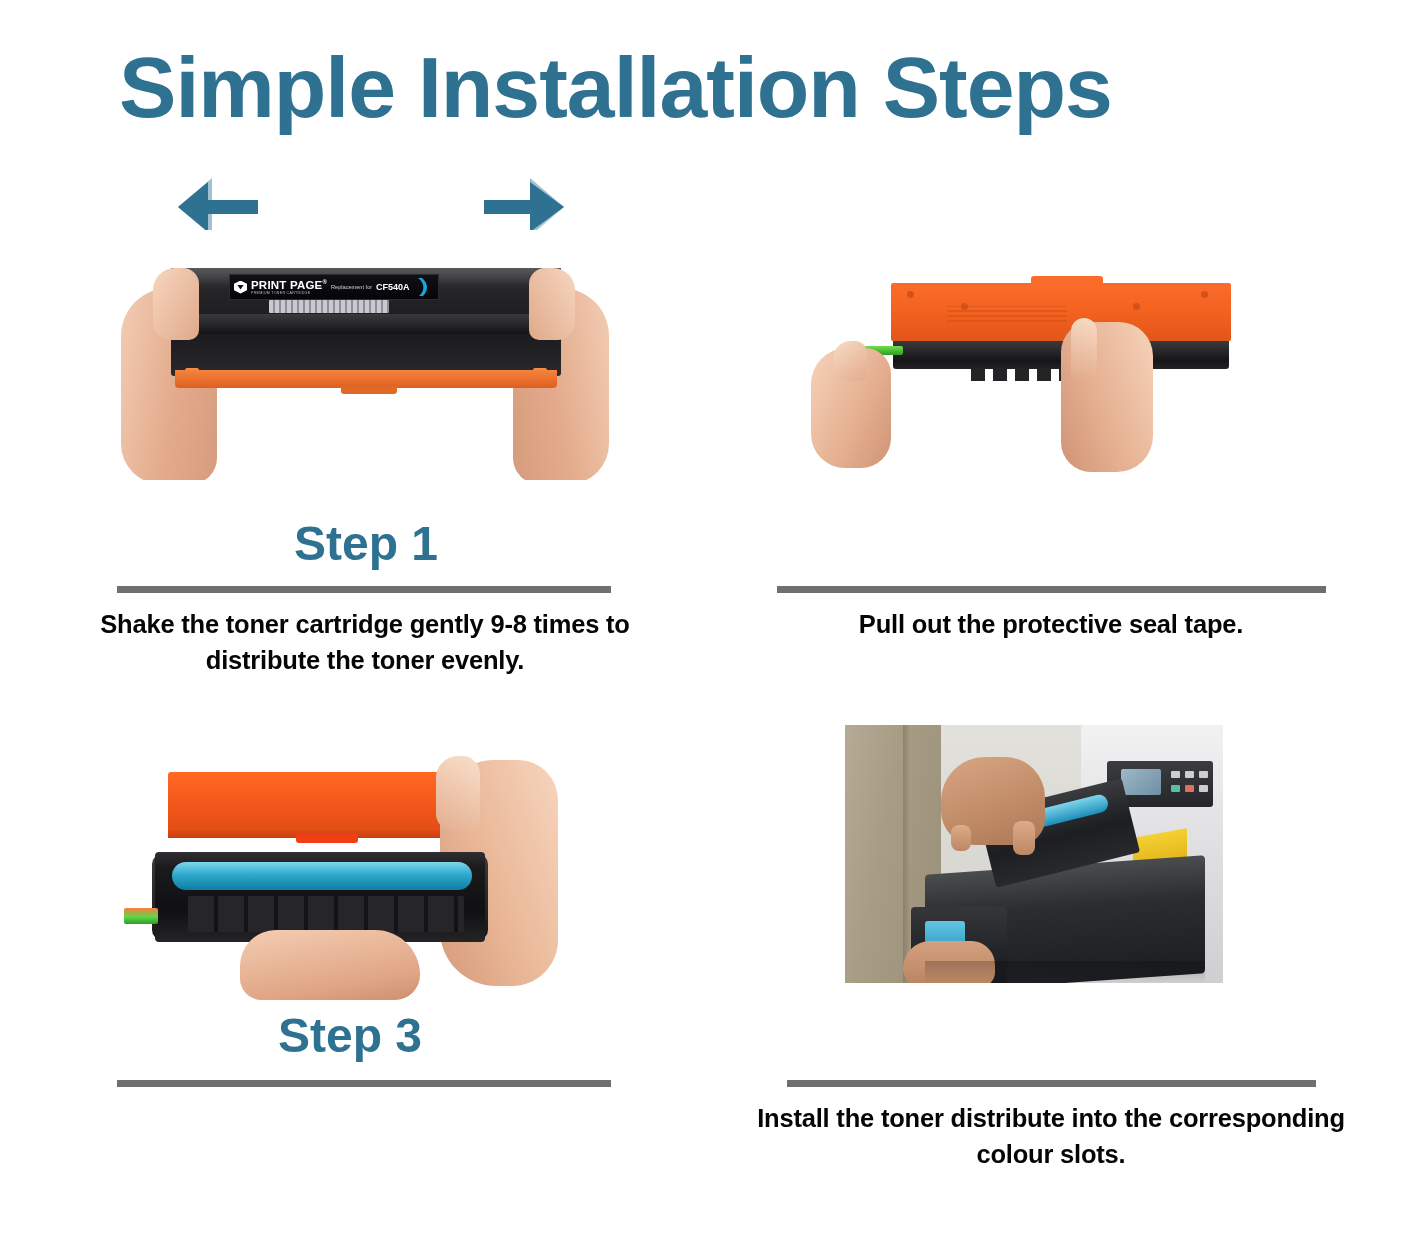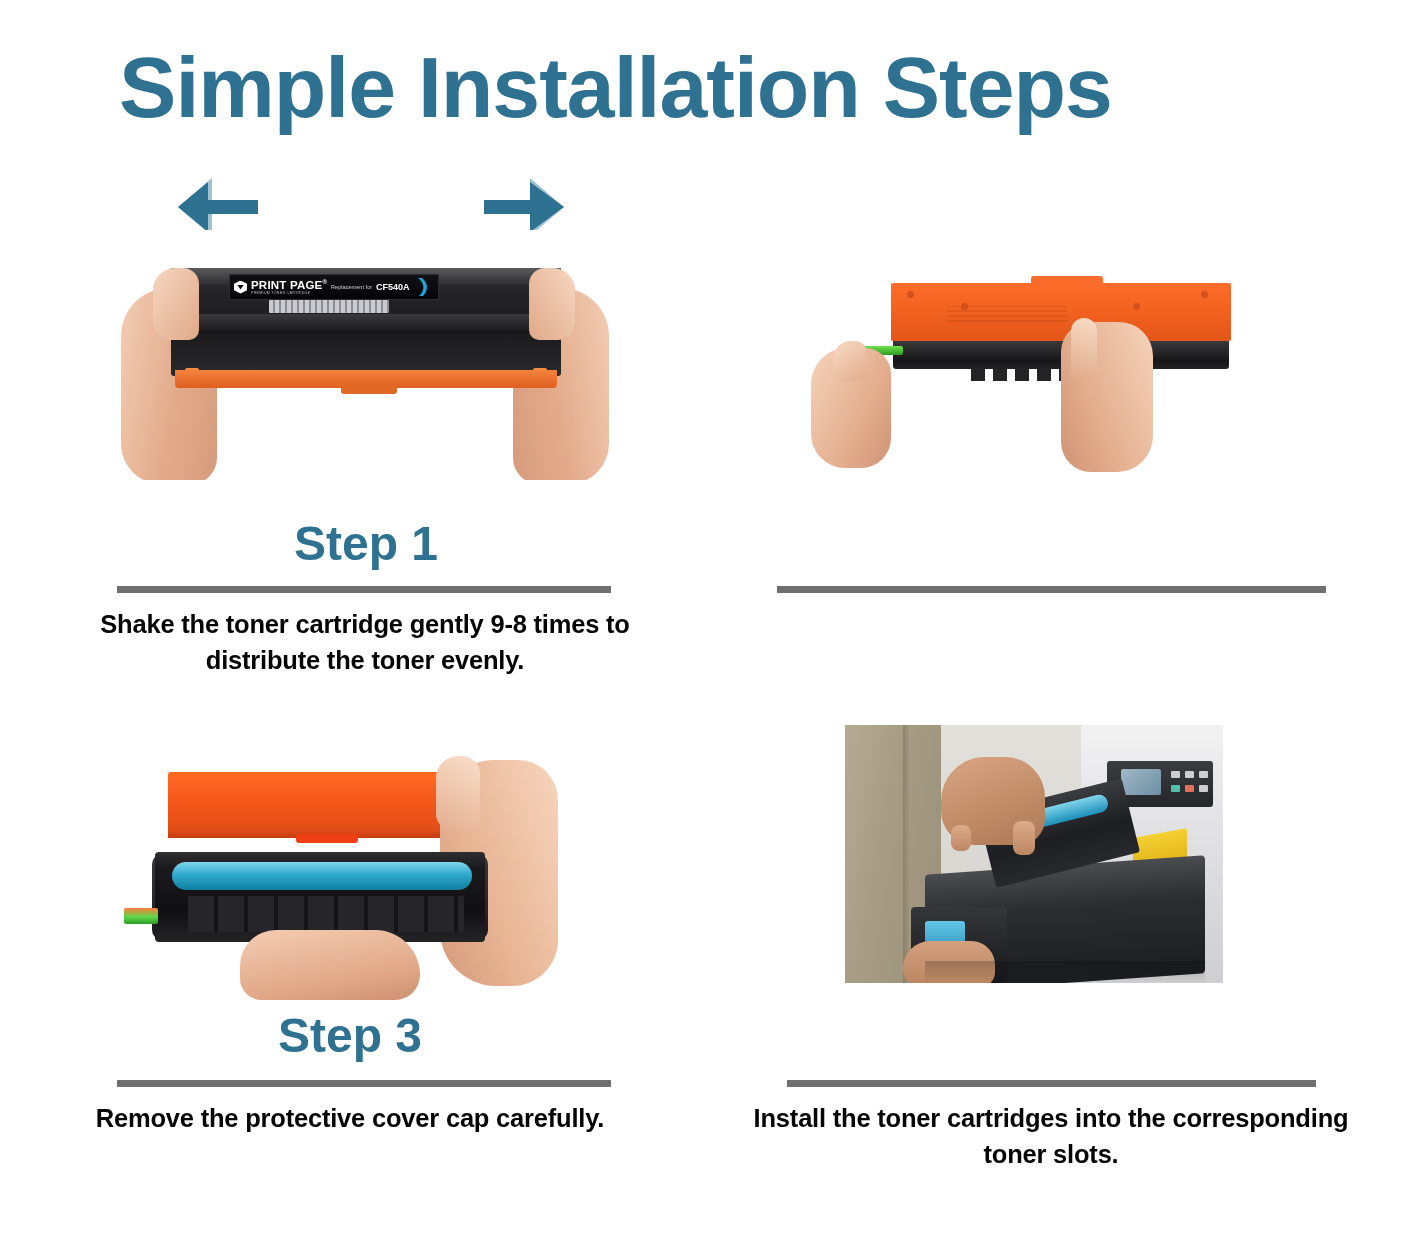--- a/index.html
+++ b/index.html
@@ -389,20 +389,21 @@
       <div class="p2-body"></div>
       <div class="p2-body-under"></div>
       <div class="p2-tape"></div>
       <div class="p2-hand-l"></div>
       <div class="p2-thumb-l"></div>
       <div class="p2-hand-r"></div>
       <div class="p2-finger-r"></div>
     </div>
 
     <div class="step-rule rule-2"></div>
+    <div class="step-caption cap-2">Pull out the protective seal tape.</div>
   </div>
 
   <div class="step-cell cell-3">
 
     <div class="photo photo-3">
       <div class="p3-cap"></div>
       <div class="p3-cap-lip"></div>
       <div class="p3-cap-tab"></div>
       <div class="p3-hand"></div>
       <div class="p3-thumb"></div>
@@ -410,21 +411,20 @@
       <div class="p3-endcap-r"></div>
       <div class="p3-body"></div>
       <div class="p3-drum"></div>
       <div class="p3-ribs"></div>
       <div class="p3-tape"></div>
       <div class="p3-palm"></div>
     </div>
 
     <div class="step-label lbl-3">Step 3</div>
     <div class="step-rule rule-3"></div>
-    <div class="step-caption cap-3">Remove the protective cover cap carefully.</div>
   </div>
 
   <div class="step-cell cell-4">
 
     <div class="photo photo-4">
       <div class="p4-bg"></div>
       <div class="p4-wall"></div>
       <div class="p4-person"></div>
       <div class="p4-person-fold"></div>
 
@@ -448,16 +448,16 @@
       <div class="p4-cart-cyan"></div>
 
       <div class="p4-hand-top"></div>
       <span class="p4-finger" style="left:168px; top:96px; width:22px; height:34px;"></span>
       <span class="p4-finger" style="left:106px; top:100px; width:20px; height:26px;"></span>
       <div class="p4-hand-bottom"></div>
       <div class="p4-shadow"></div>
     </div>
 
     <div class="step-rule rule-4"></div>
-    <div class="step-caption cap-4">Install the toner cartridges into the corresponding toner slots.</div>
+    <div class="step-caption cap-4">Install the toner distribute into the corresponding colour slots.</div>
   </div>
 
 </div>
 
 </body></html>

